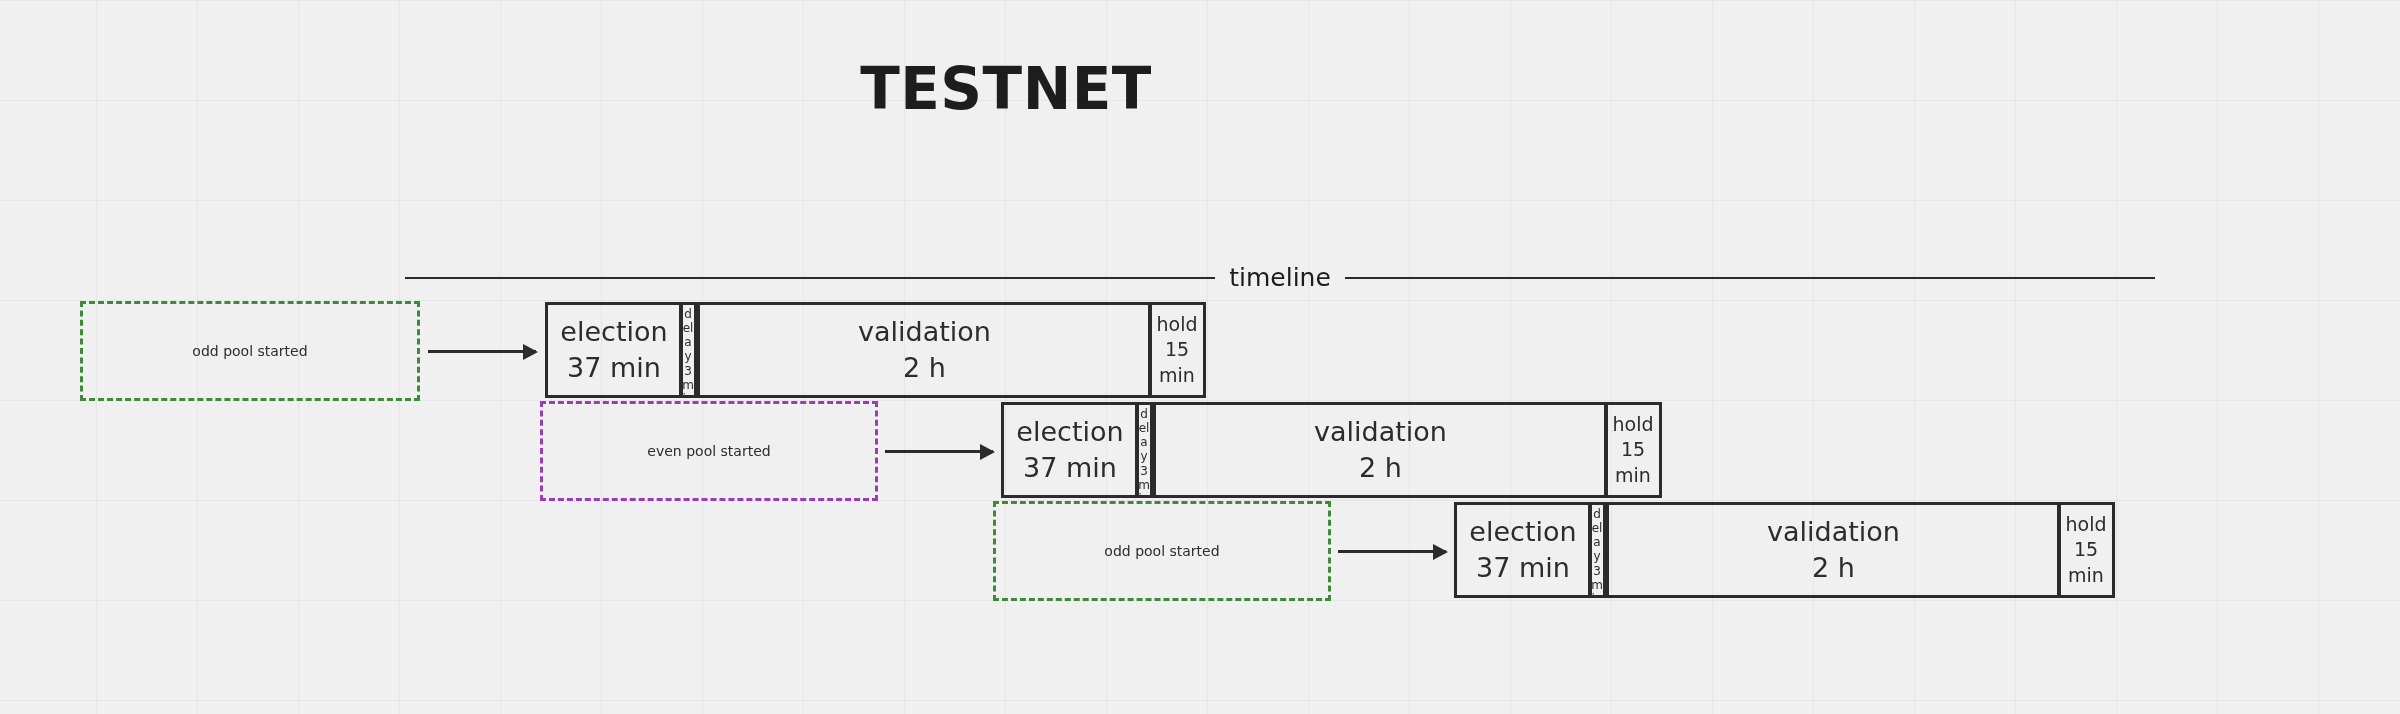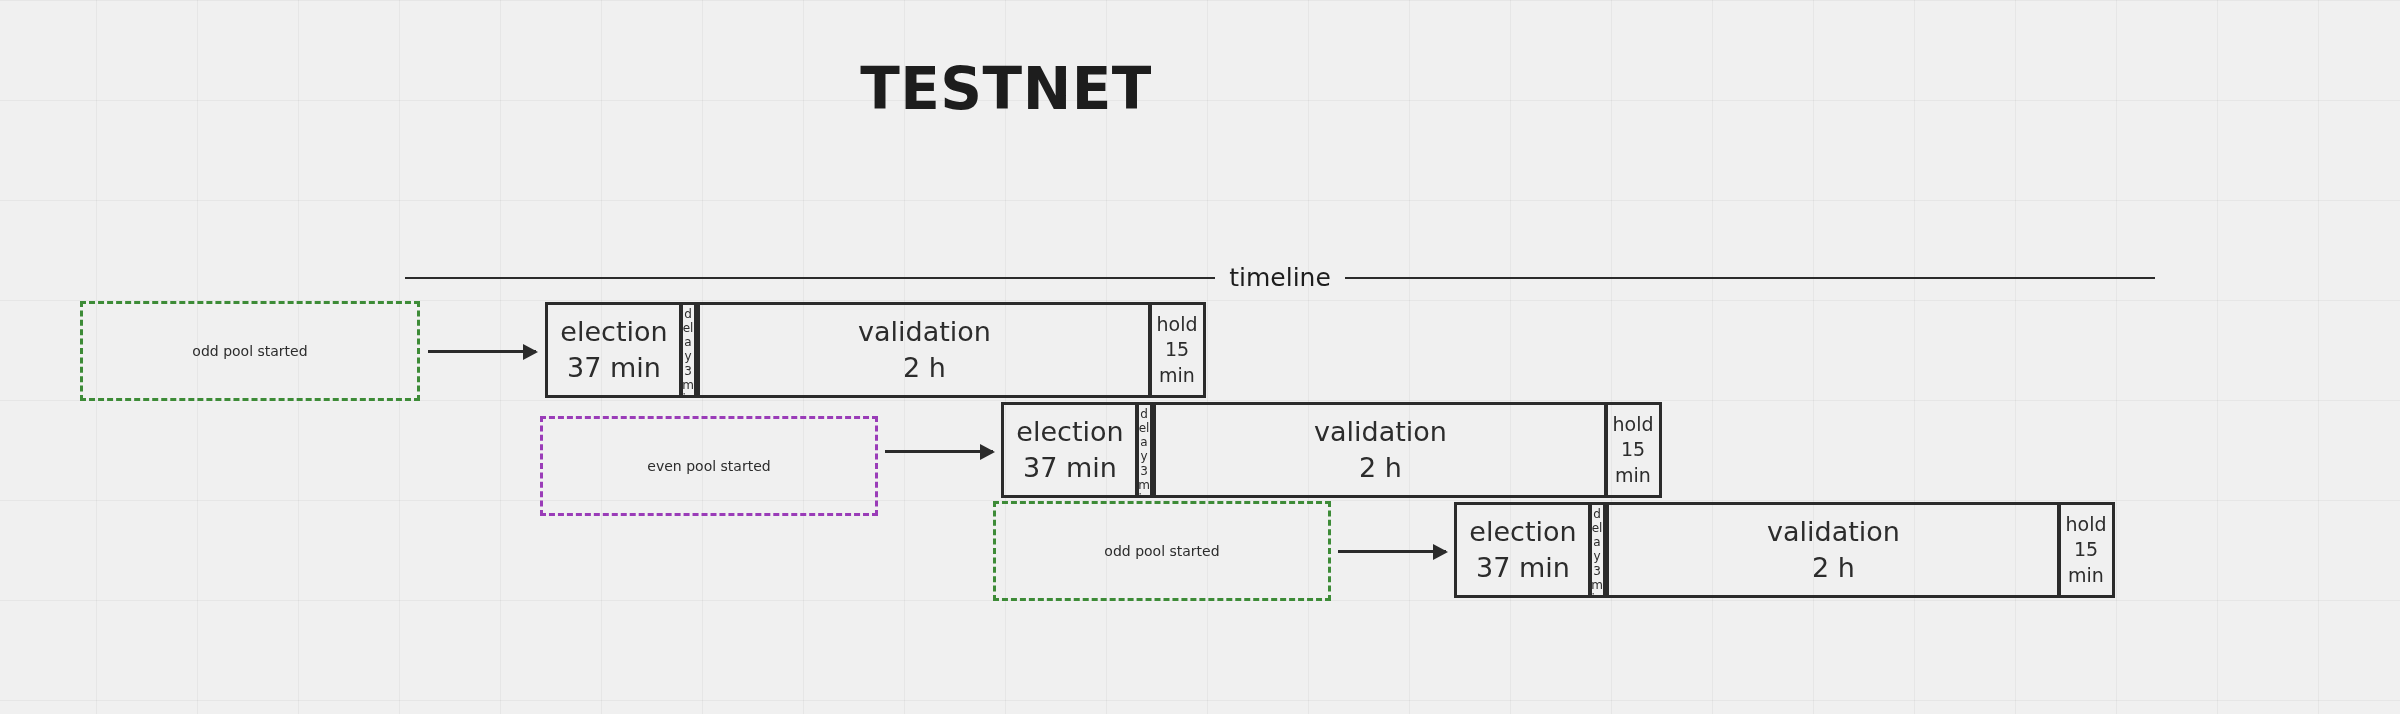--- a/index.html
+++ b/index.html
@@ -162,21 +162,21 @@
     <span class="l1">validation</span>
     <span class="l2">2 h</span>
   </div>
 
   <div class="pbox" style="left:1148px; top:302px; width:58px; height:96px; font-size:19px;">
     <span class="l1">hold</span>
     <span class="l2">15</span>
     <span class="l2">min</span>
   </div>
 
-  <div class="note purple" style="left:540px; top:416px; width:338px; height:100px;">
+  <div class="note purple" style="left:540px; top:401px; width:338px; height:100px;">
     <span>even pool started</span>
   </div>
   <div class="arrow" style="left:885px; top:450px; width:108px;"></div>
 
   <div class="pbox" style="left:1001px; top:402px; width:138px; height:96px;">
     <span class="l1">election</span>
     <span class="l2">37 min</span>
   </div>
 
   <div class="pbox delay" style="left:1135px; top:402px; width:18px; height:96px;">

